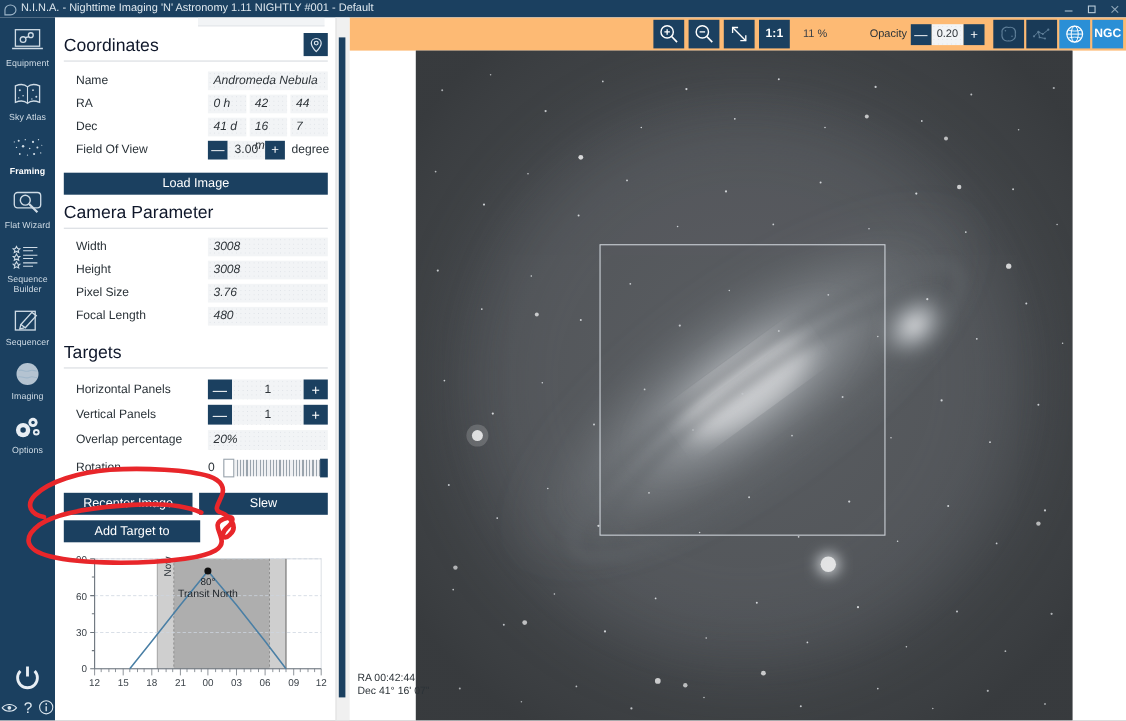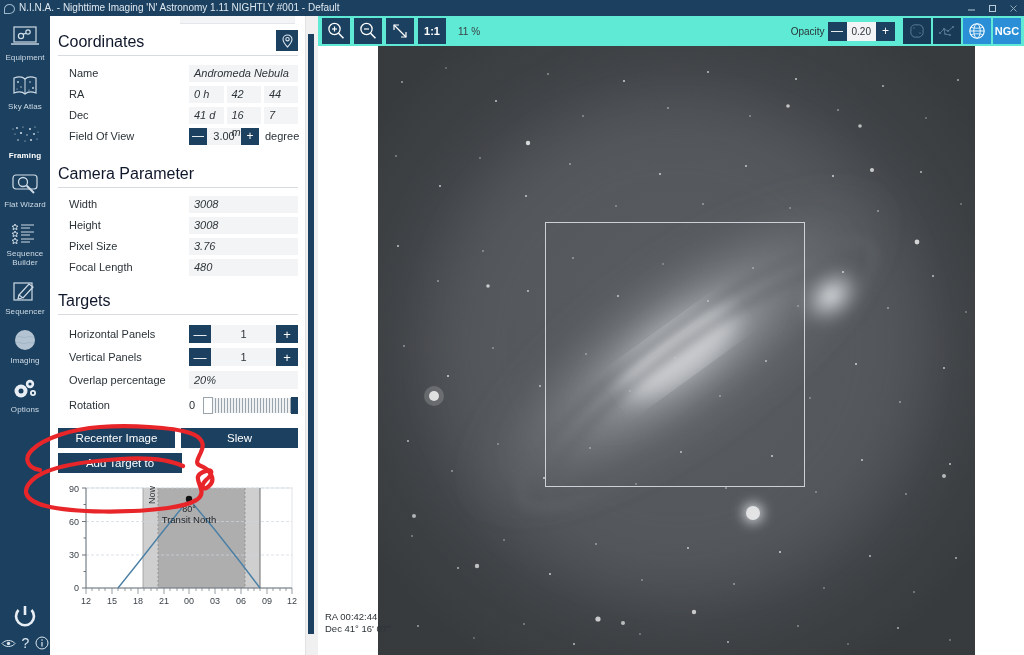--- a/index.html
+++ b/index.html
@@ -163,21 +163,21 @@
     background: #1b4060;
   }
 
   
   #imgpanel {
     position: absolute; left: 318px; top: 16px; width: 706px; height: 639px;
     background: #ffffff;
   }
   #imgtoolbar {
     position: absolute; left: 0; top: 0; width: 706px; height: 30px;
-    background: #5eead4; display: flex; align-items: center;
+    background: #fdba74; display: flex; align-items: center; justify-content: center;
   }
   .tb-btn {
     width: 28px; height: 26px; background: #1b4060; color: #ffffff;
     display: flex; align-items: center; justify-content: center; margin-left: 4px;
     flex: none;
   }
   .tb-btn.light { background: #2a8fd6; }
   .tb-btn.dark2 { background: #193a57; }
   .tb-btn.text { font-size: 11px; font-weight: bold; }
   .tb-zoom { font-size: 10px; color: #3a4046; margin-left: 12px; }
@@ -438,20 +438,23 @@
         <div class="flabel">Field Of View</div>
         <div class="spin">
           <div class="spin-btn">—</div>
           <div class="spin-val">3.00</div>
           <div class="spin-btn">+</div>
           <div class="unit">degree</div>
         </div>
       </div>
 
       <div style="height:10px"></div>
+      <div style="margin:0 8px">
+        <div class="bigbtn">Load Image</div>
+      </div>
 
       <div style="height:6px"></div>
       <div class="section-head">
         <div class="section-title">Camera Parameter</div>
       </div>
       <div style="height:6px"></div>
 
       <div class="frow">
         <div class="flabel">Width</div>
         <div class="fval">3008</div>

